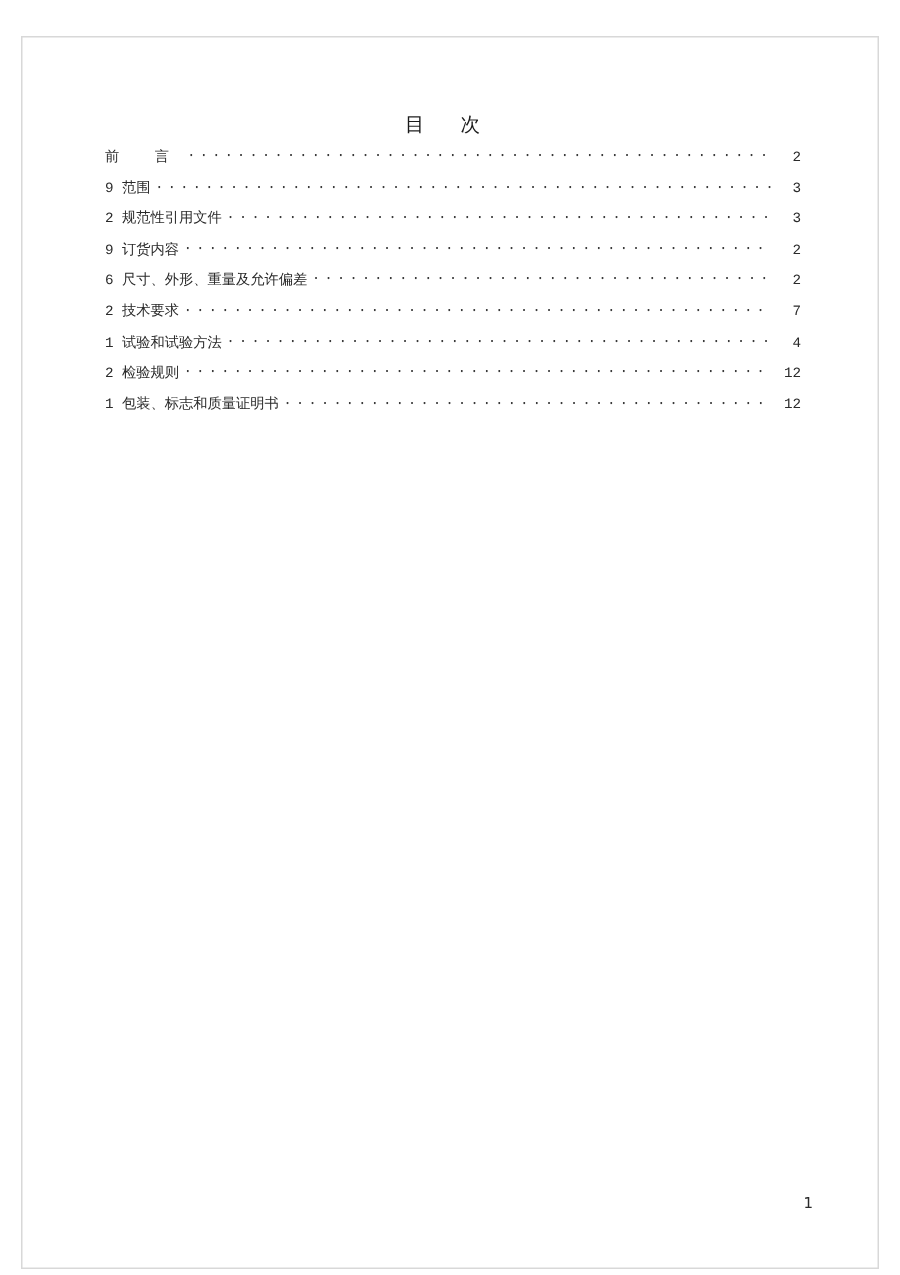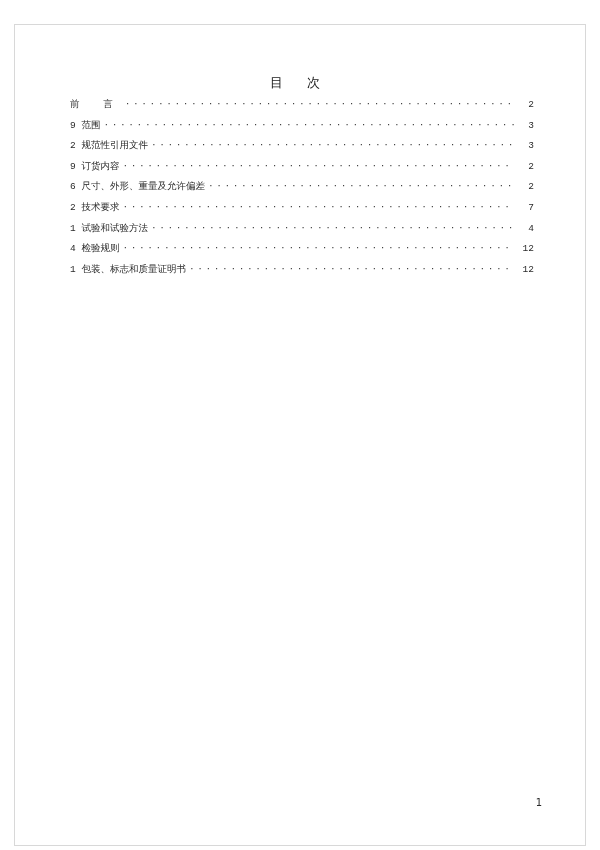--- a/index.html
+++ b/index.html
@@ -139,21 +139,21 @@
       <span class="toc-page">7</span>
     </div>
 
     <div class="toc-row">
       <span class="toc-label">1 试验和试验方法</span>
       <span class="toc-dots">···················································································································································</span>
       <span class="toc-page">4</span>
     </div>
 
     <div class="toc-row">
-      <span class="toc-label">4 检验规则</span>
+      <span class="toc-label">2 检验规则</span>
       <span class="toc-dots">···················································································································································</span>
       <span class="toc-page">12</span>
     </div>
 
     <div class="toc-row">
       <span class="toc-label">1 包装、标志和质量证明书</span>
       <span class="toc-dots">···················································································································································</span>
       <span class="toc-page">12</span>
     </div>
 

